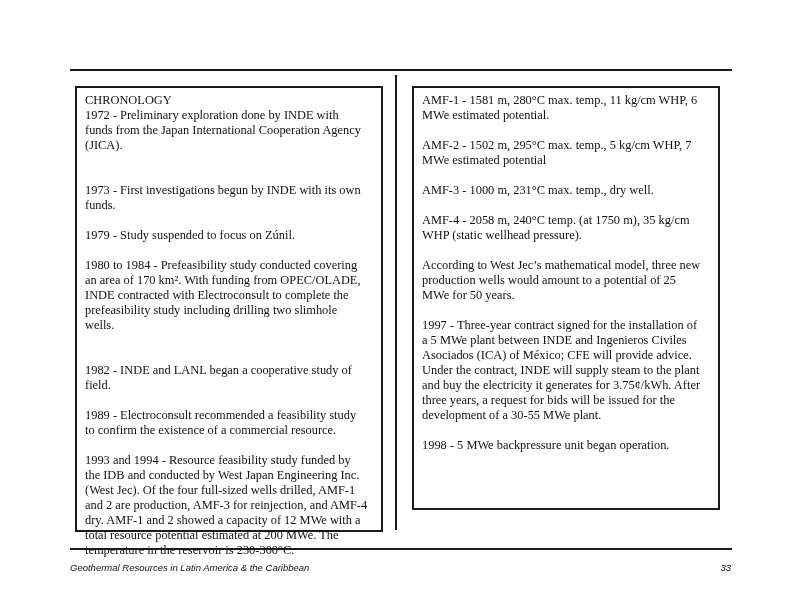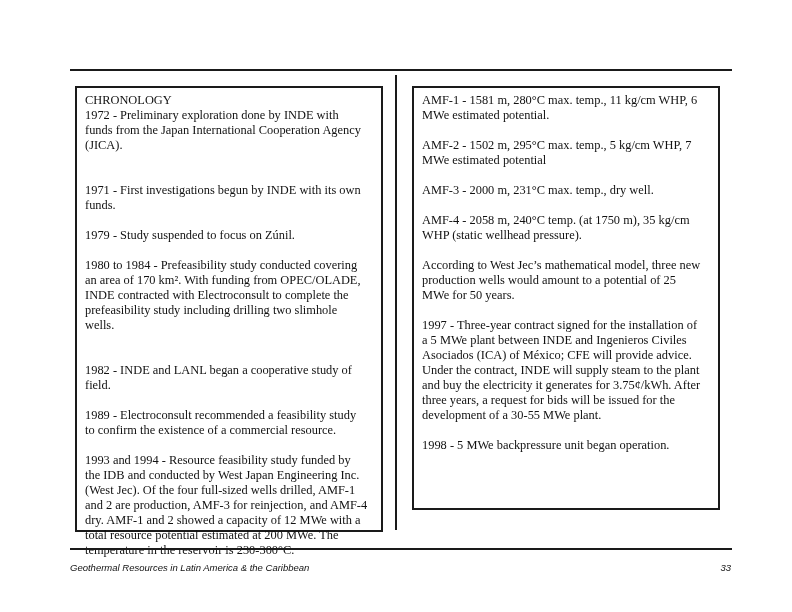--- a/index.html
+++ b/index.html
@@ -84,34 +84,34 @@
 </head>
 <body>
 
 <div class="page">
 
   <div class="rule top-rule"></div>
 
   <div class="box left-box">
     <p class="heading">CHRONOLOGY</p>
     <p class="para gap-double">1972 - Preliminary exploration done by INDE with funds from the Japan International Cooperation Agency (JICA).</p>
-    <p class="para">1971 - First investigations begun by INDE with its own funds.</p>
+    <p class="para">1973 - First investigations begun by INDE with its own funds.</p>
     <p class="para">1979 - Study suspended to focus on Zúnil.</p>
     <p class="para gap-double">1980 to 1984 - Prefeasibility study conducted covering an area of 170 km².  With funding from OPEC/OLADE, INDE contracted with Electroconsult to complete the prefeasibility study including drilling two slimhole wells.</p>
     <p class="para">1982 - INDE and LANL began a cooperative study of field.</p>
     <p class="para">1989 - Electroconsult recommended a feasibility study to confirm the existence of a commercial resource.</p>
     <p class="para last">1993 and 1994 - Resource feasibility study funded by the IDB and conducted by West Japan Engineering Inc. (West Jec).  Of the four full-sized wells drilled, AMF-1 and 2 are production, AMF-3 for reinjection, and AMF-4 dry. AMF-1 and 2 showed a capacity of 12 MWe with a total resource potential estimated at 200 MWe.  The temperature in the reservoir is 230-300°C.</p>
   </div>
 
   <div class="v-divider"></div>
 
   <div class="box right-box">
     <p class="para">AMF-1 - 1581 m, 280°C max. temp., 11 kg/cm WHP, 6 MWe estimated potential.</p>
     <p class="para">AMF-2 - 1502 m, 295°C max. temp., 5 kg/cm WHP, 7 MWe estimated potential</p>
-    <p class="para">AMF-3 - 2000 m, 231°C max. temp., dry well.</p>
+    <p class="para">AMF-3 - 1000 m, 231°C max. temp., dry well.</p>
     <p class="para">AMF-4 - 2058 m, 240°C temp. (at 1750 m), 35 kg/cm WHP (static wellhead pressure).</p>
     <p class="para">According to West Jec’s mathematical model, three new production wells would amount to a potential of 25 MWe for 50 years.</p>
     <p class="para">1997 - Three-year contract signed for the installation of a 5 MWe plant between INDE and Ingenieros Civiles Asociados (ICA) of México; CFE will provide advice. Under the contract, INDE will supply steam to the plant and buy the electricity it generates for 3.75¢/kWh.  After three years, a request for bids will be issued for the development of a 30-55 MWe plant.</p>
     <p class="para last">1998 - 5 MWe backpressure unit began operation.</p>
   </div>
 
   <div class="rule bottom-rule"></div>
 
   <div class="footer">
     <span>Geothermal Resources in Latin America &amp; the Caribbean</span>

